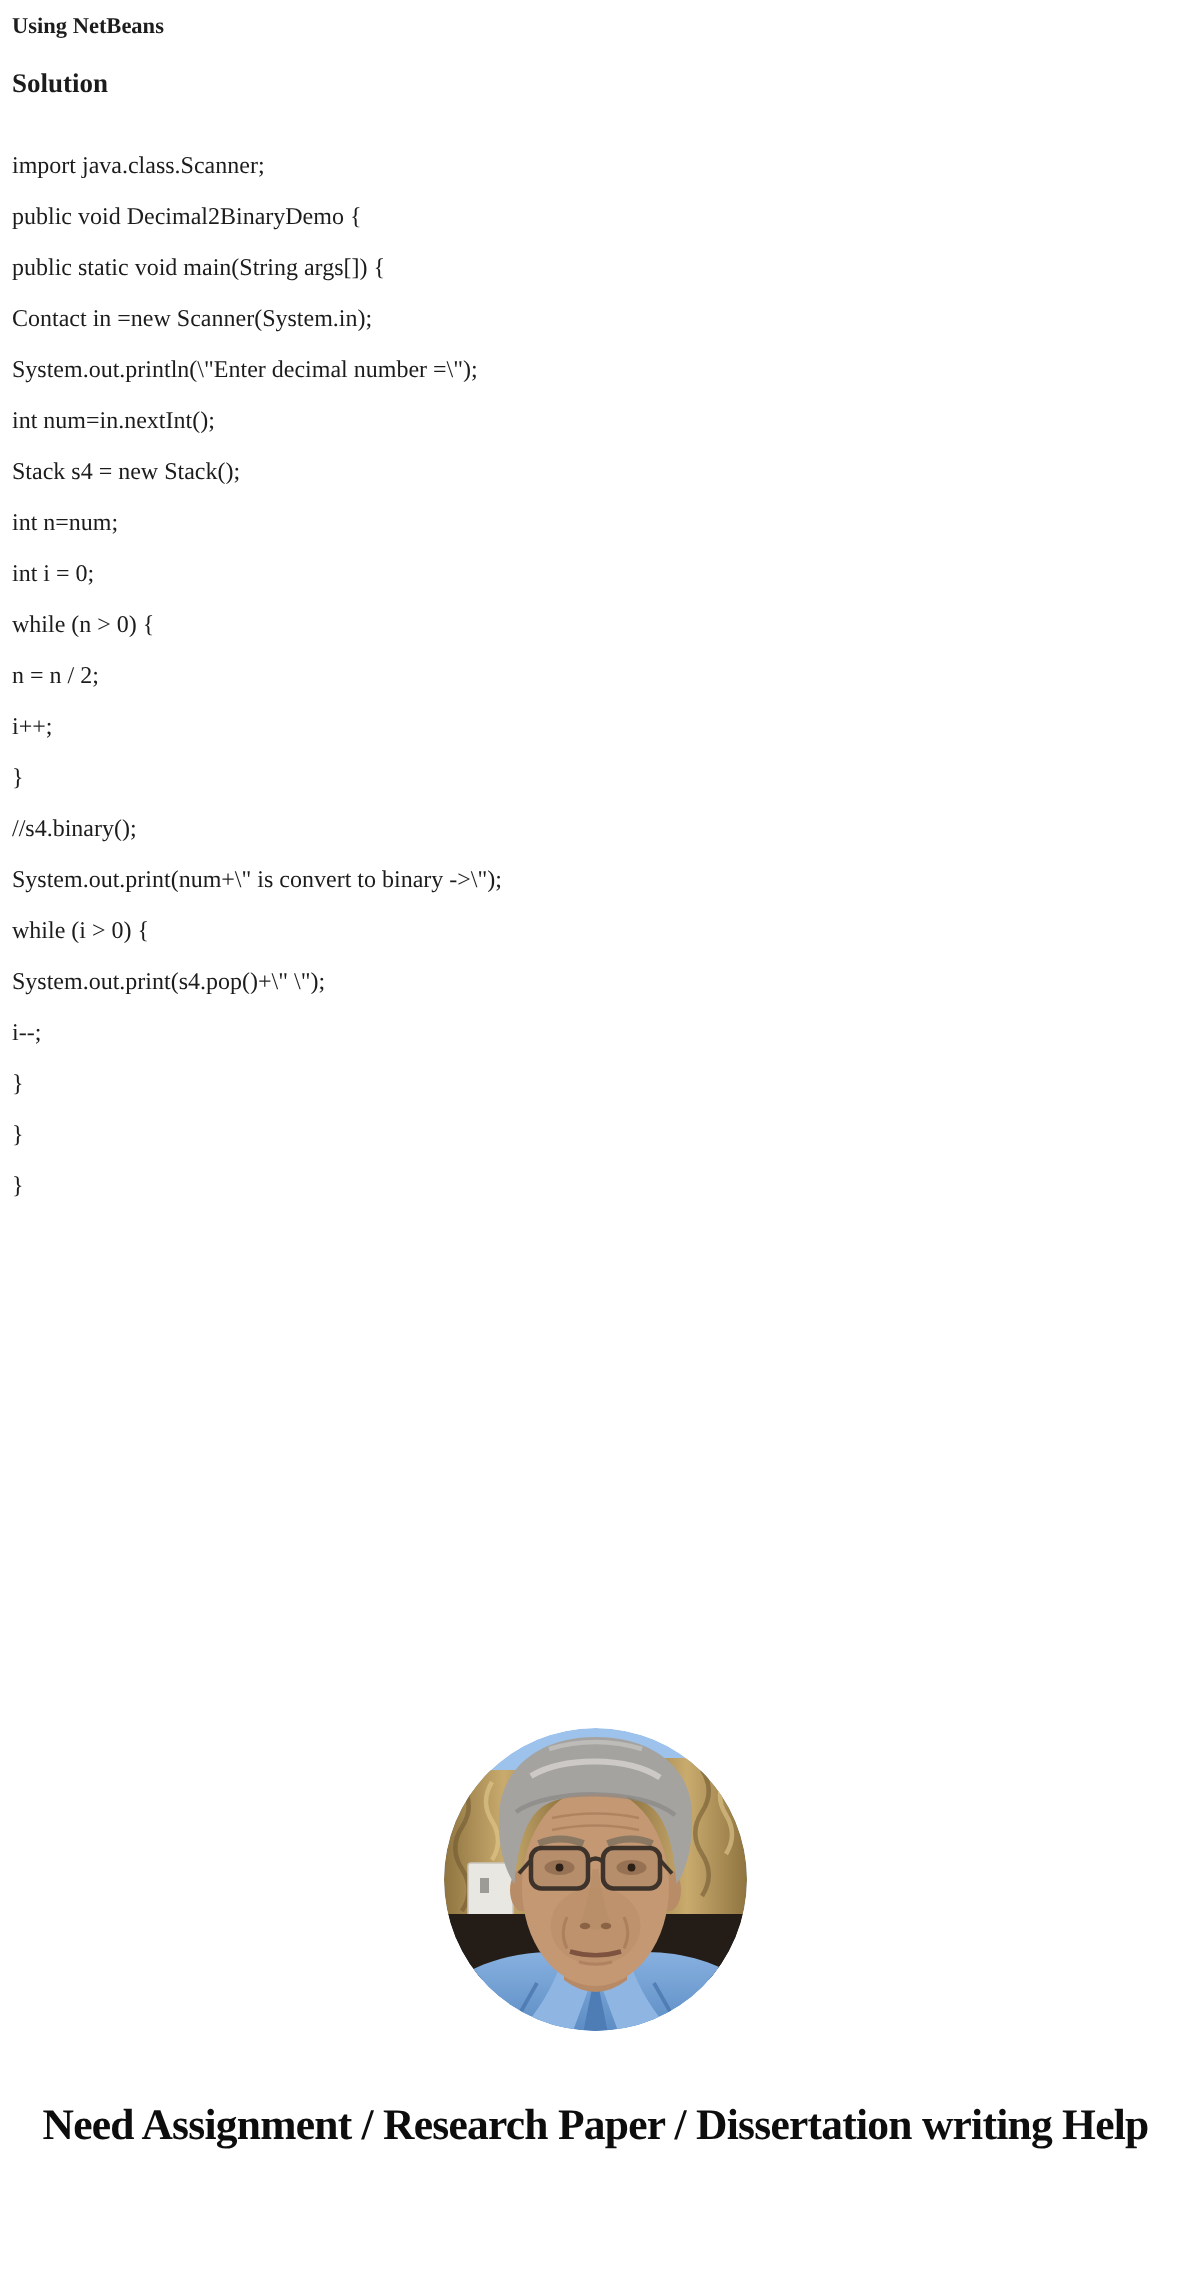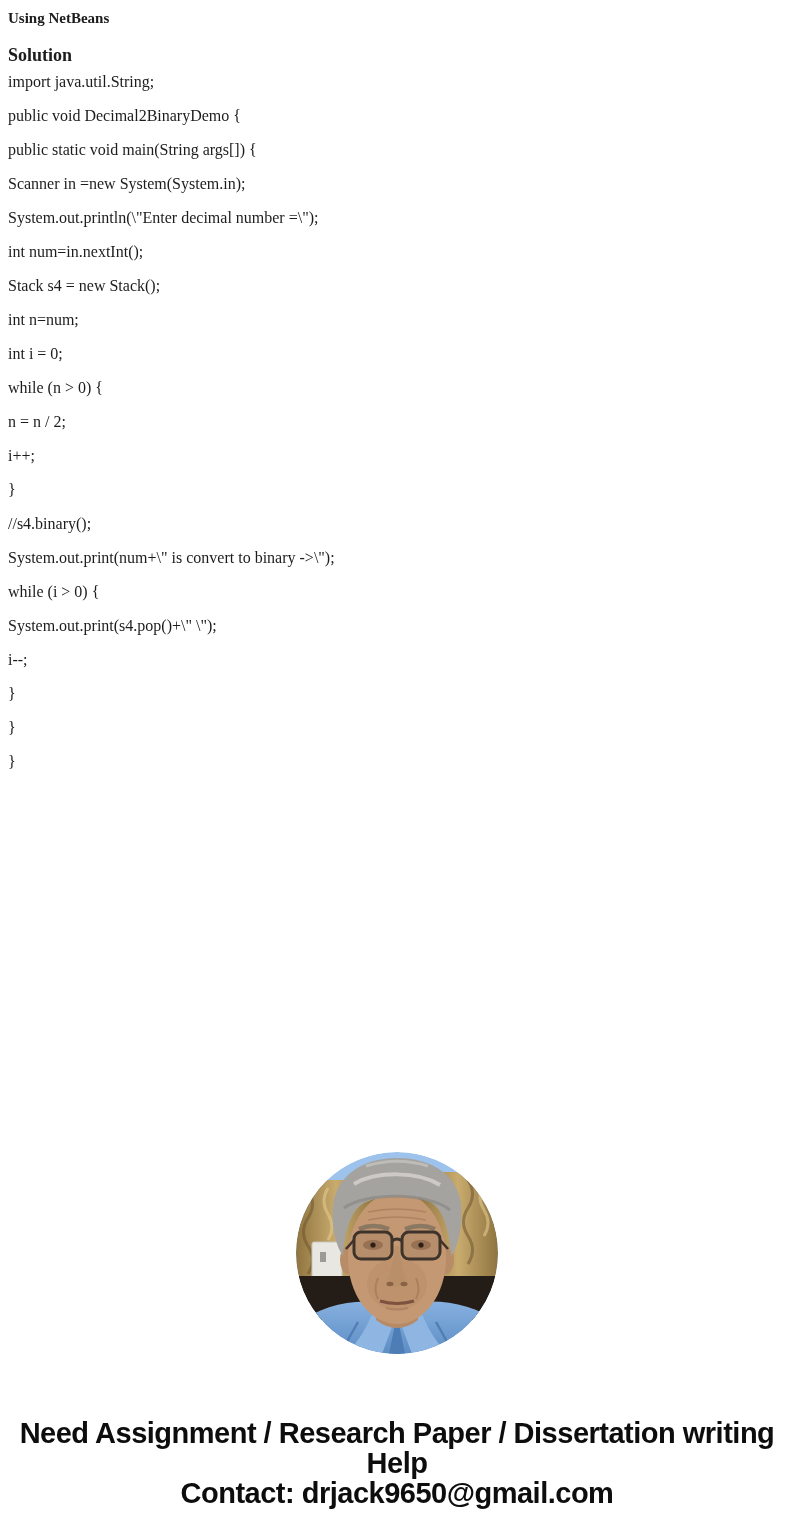--- a/index.html
+++ b/index.html
@@ -8,21 +8,21 @@
     width: 794px;
     height: 1523px;
     background: #ffffff;
     font-family: "Liberation Serif", serif;
     color: #1c1c1c;
     overflow: hidden;
   }
   .doc { position: absolute; left: 8px; top: 10px; right: 8px; }
   .doc-title { font-size: 15px; line-height: 17px; font-weight: bold; margin: 0 0 18px 0; }
   .question  { font-size: 16px; line-height: 18px; margin: 0 0 21px 0; }
-  .solution-heading { font-size: 18px; line-height: 21px; font-weight: bold; margin: 0 0 8px 0; }
+  .solution-heading { font-size: 18px; line-height: 21px; font-weight: bold; margin: 0 0 37px 0; }
   .code-block p { font-size: 16px; line-height: 16px; margin: 0 0 18px 0; white-space: pre-wrap; }
   .avatar {
     position: absolute;
     top: 1152px;
     left: 296px;
     width: 202px;
     height: 202px;
     border-radius: 50%;
     overflow: hidden;
   }
@@ -32,36 +32,36 @@
     left: 0;
     width: 794px;
     text-align: center;
     font-family: "Liberation Sans", sans-serif;
     font-weight: bold;
     font-size: 29px;
     line-height: 30px;
     letter-spacing: -0.5px;
     color: #0d0d0d;
   }
-  .footer-inner { max-width: 770px; margin: 16px auto; }
+  .footer-inner { max-width: 770px; margin: 0 auto; font-family: Liberation Serif, serif; }
 </style>
 </head>
 <body>
 
 <div class="page">
 
   <div class="doc">
     <p class="doc-title">Using NetBeans</p>
     <p class="solution-heading">Solution</p>
 
     <div class="code-block">
-      <p>import java.util.String;</p>
+      <p>import java.class.Scanner;</p>
       <p>public void Decimal2BinaryDemo {</p>
       <p>public static void main(String args[]) {</p>
-      <p>Scanner in =new System(System.in);</p>
+      <p>Contact in =new Scanner(System.in);</p>
       <p>System.out.println(\"Enter decimal number =\");</p>
       <p>int num=in.nextInt();</p>
       <p>Stack s4 = new Stack();</p>
       <p>int n=num;</p>
       <p>int i = 0;</p>
       <p>while (n &gt; 0) {</p>
       <p>n = n / 2;</p>
       <p>i++;</p>
       <p>}</p>
       <p>//s4.binary();</p>
@@ -154,17 +154,16 @@
 
         <path d="M84,149 Q101,154 118,149" stroke="#7d5340" stroke-width="3" fill="none"></path>
         <path d="M90,156 Q101,159 112,156" stroke="#a97a5a" stroke-width="2" fill="none" opacity="0.7"></path>
       </g>
     </svg>
   </div>
 
   <div class="footer">
     <div class="footer-inner">
       <div>Need Assignment / Research Paper / Dissertation writing Help</div>
-      <div>Contact: drjack9650@gmail.com</div>
     </div>
   </div>
 
 </div>
 
 </body></html>

